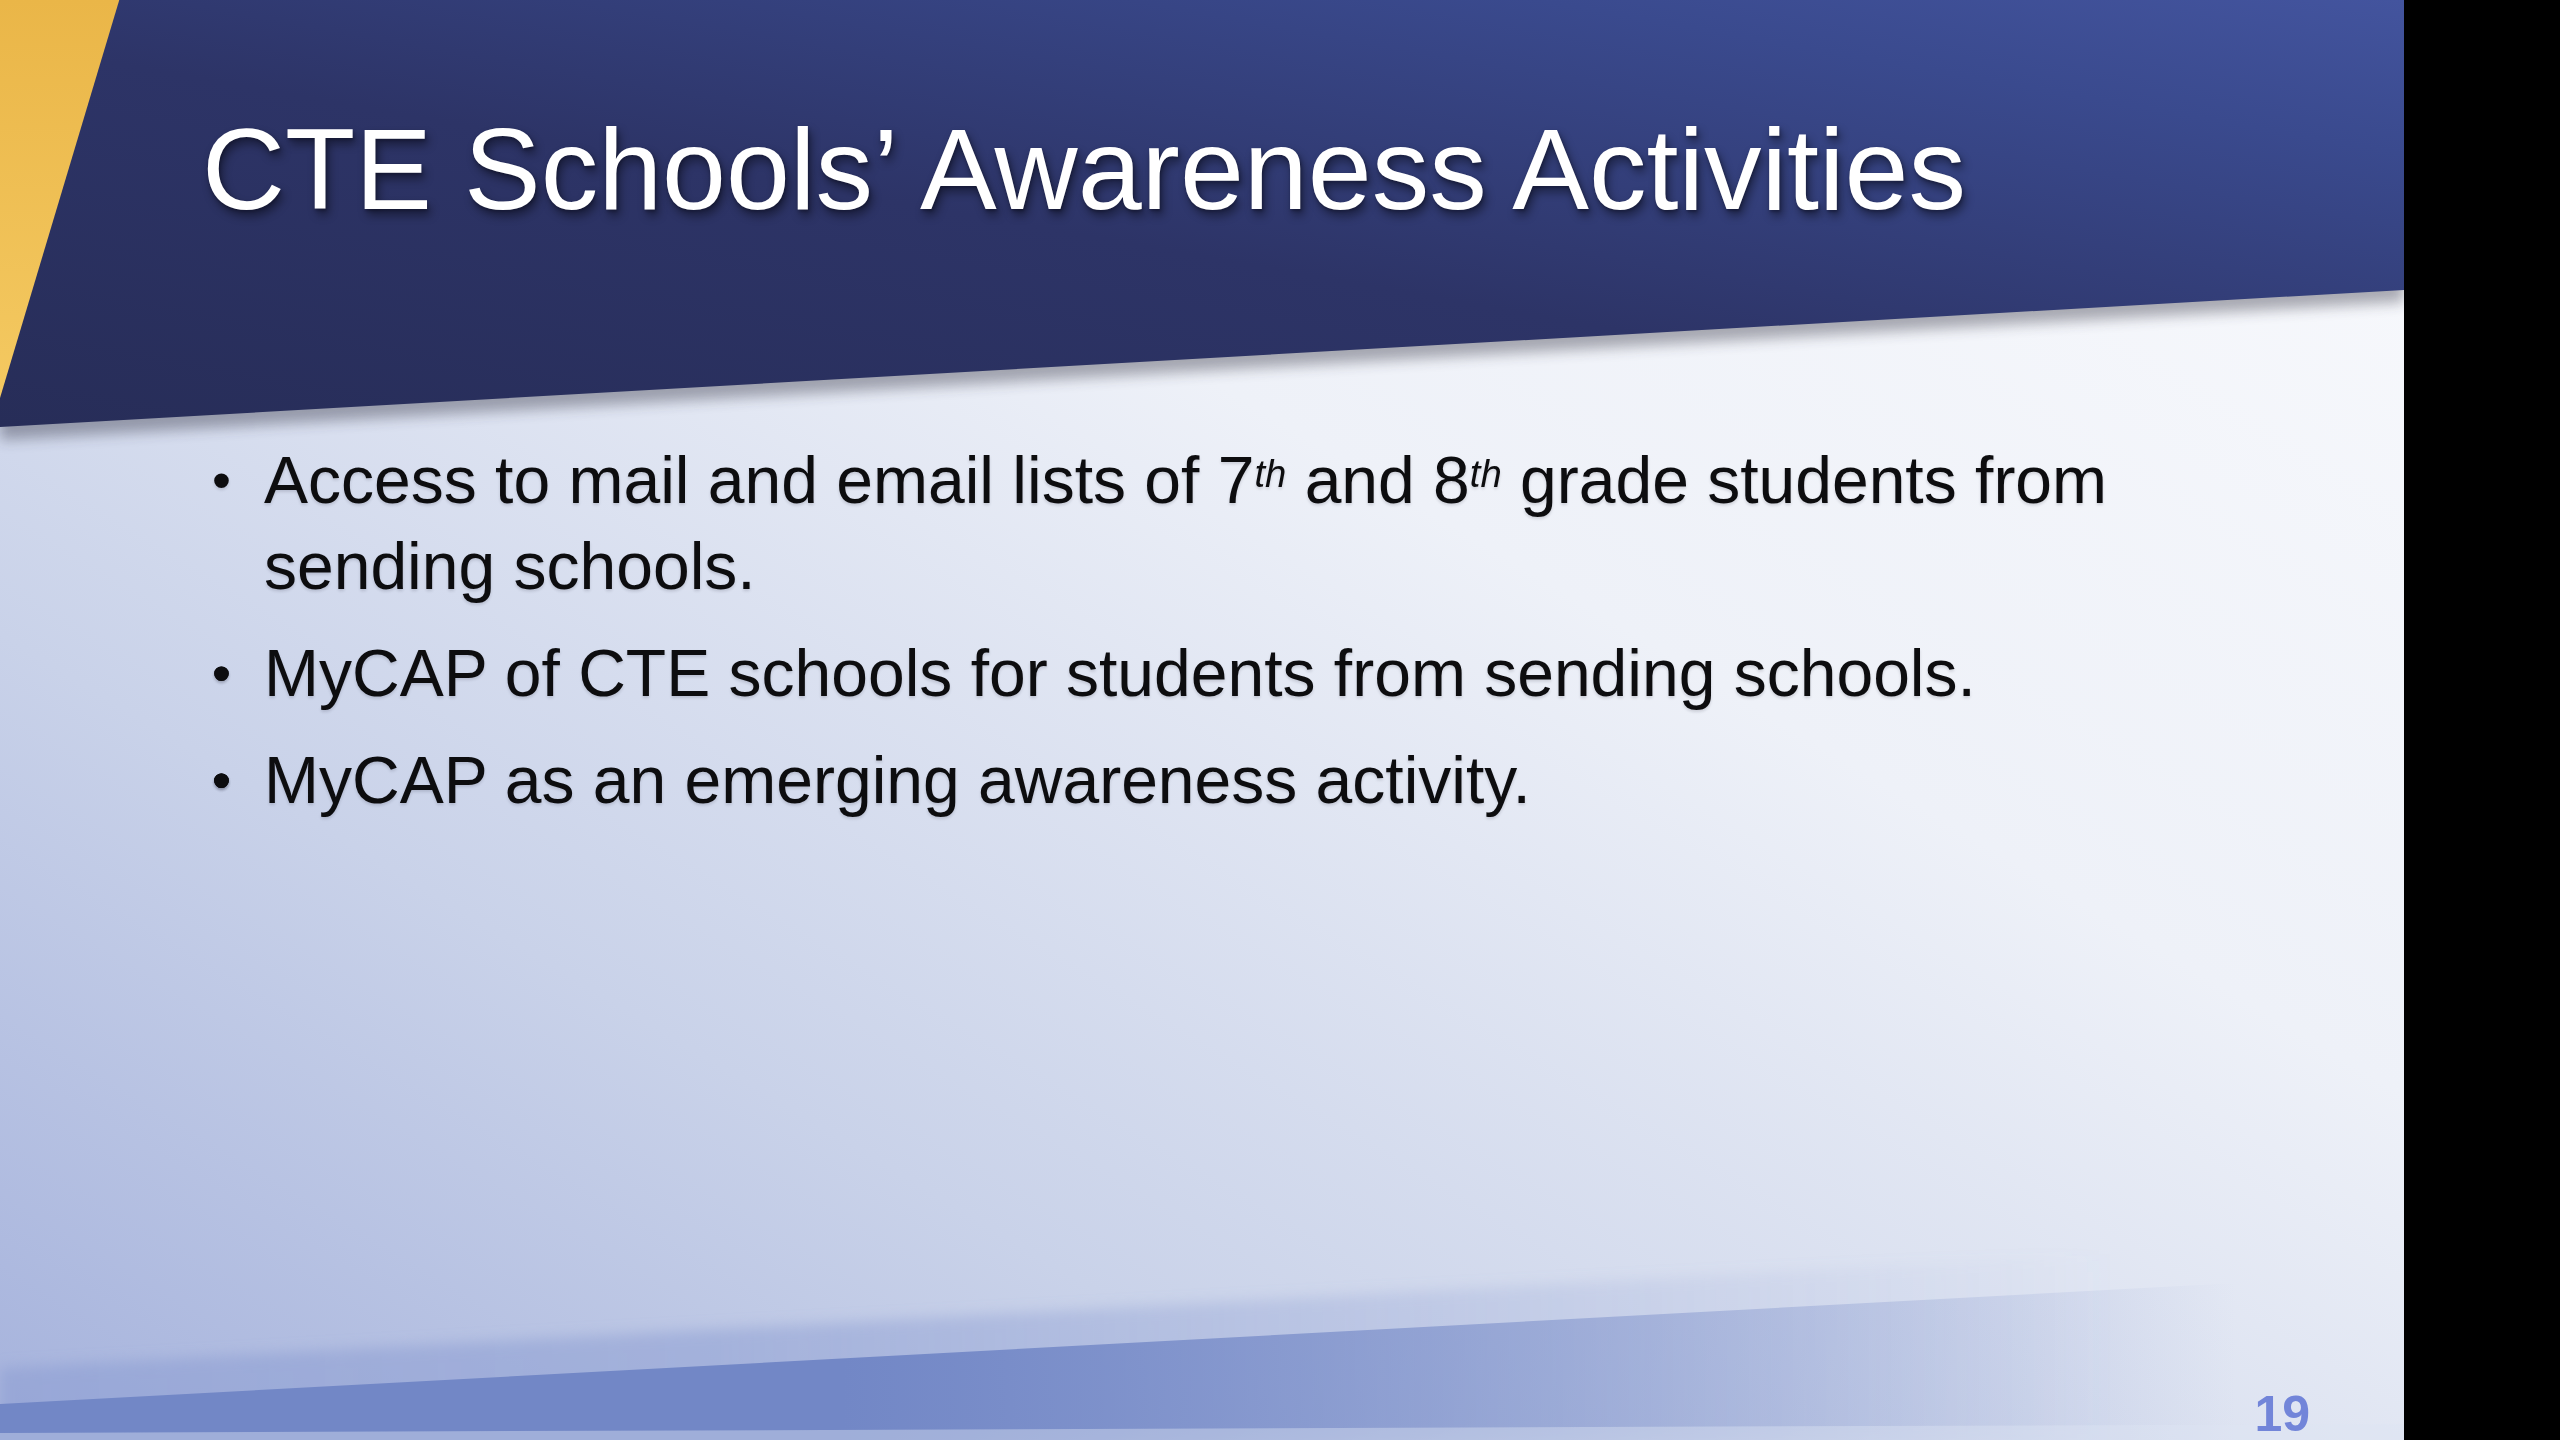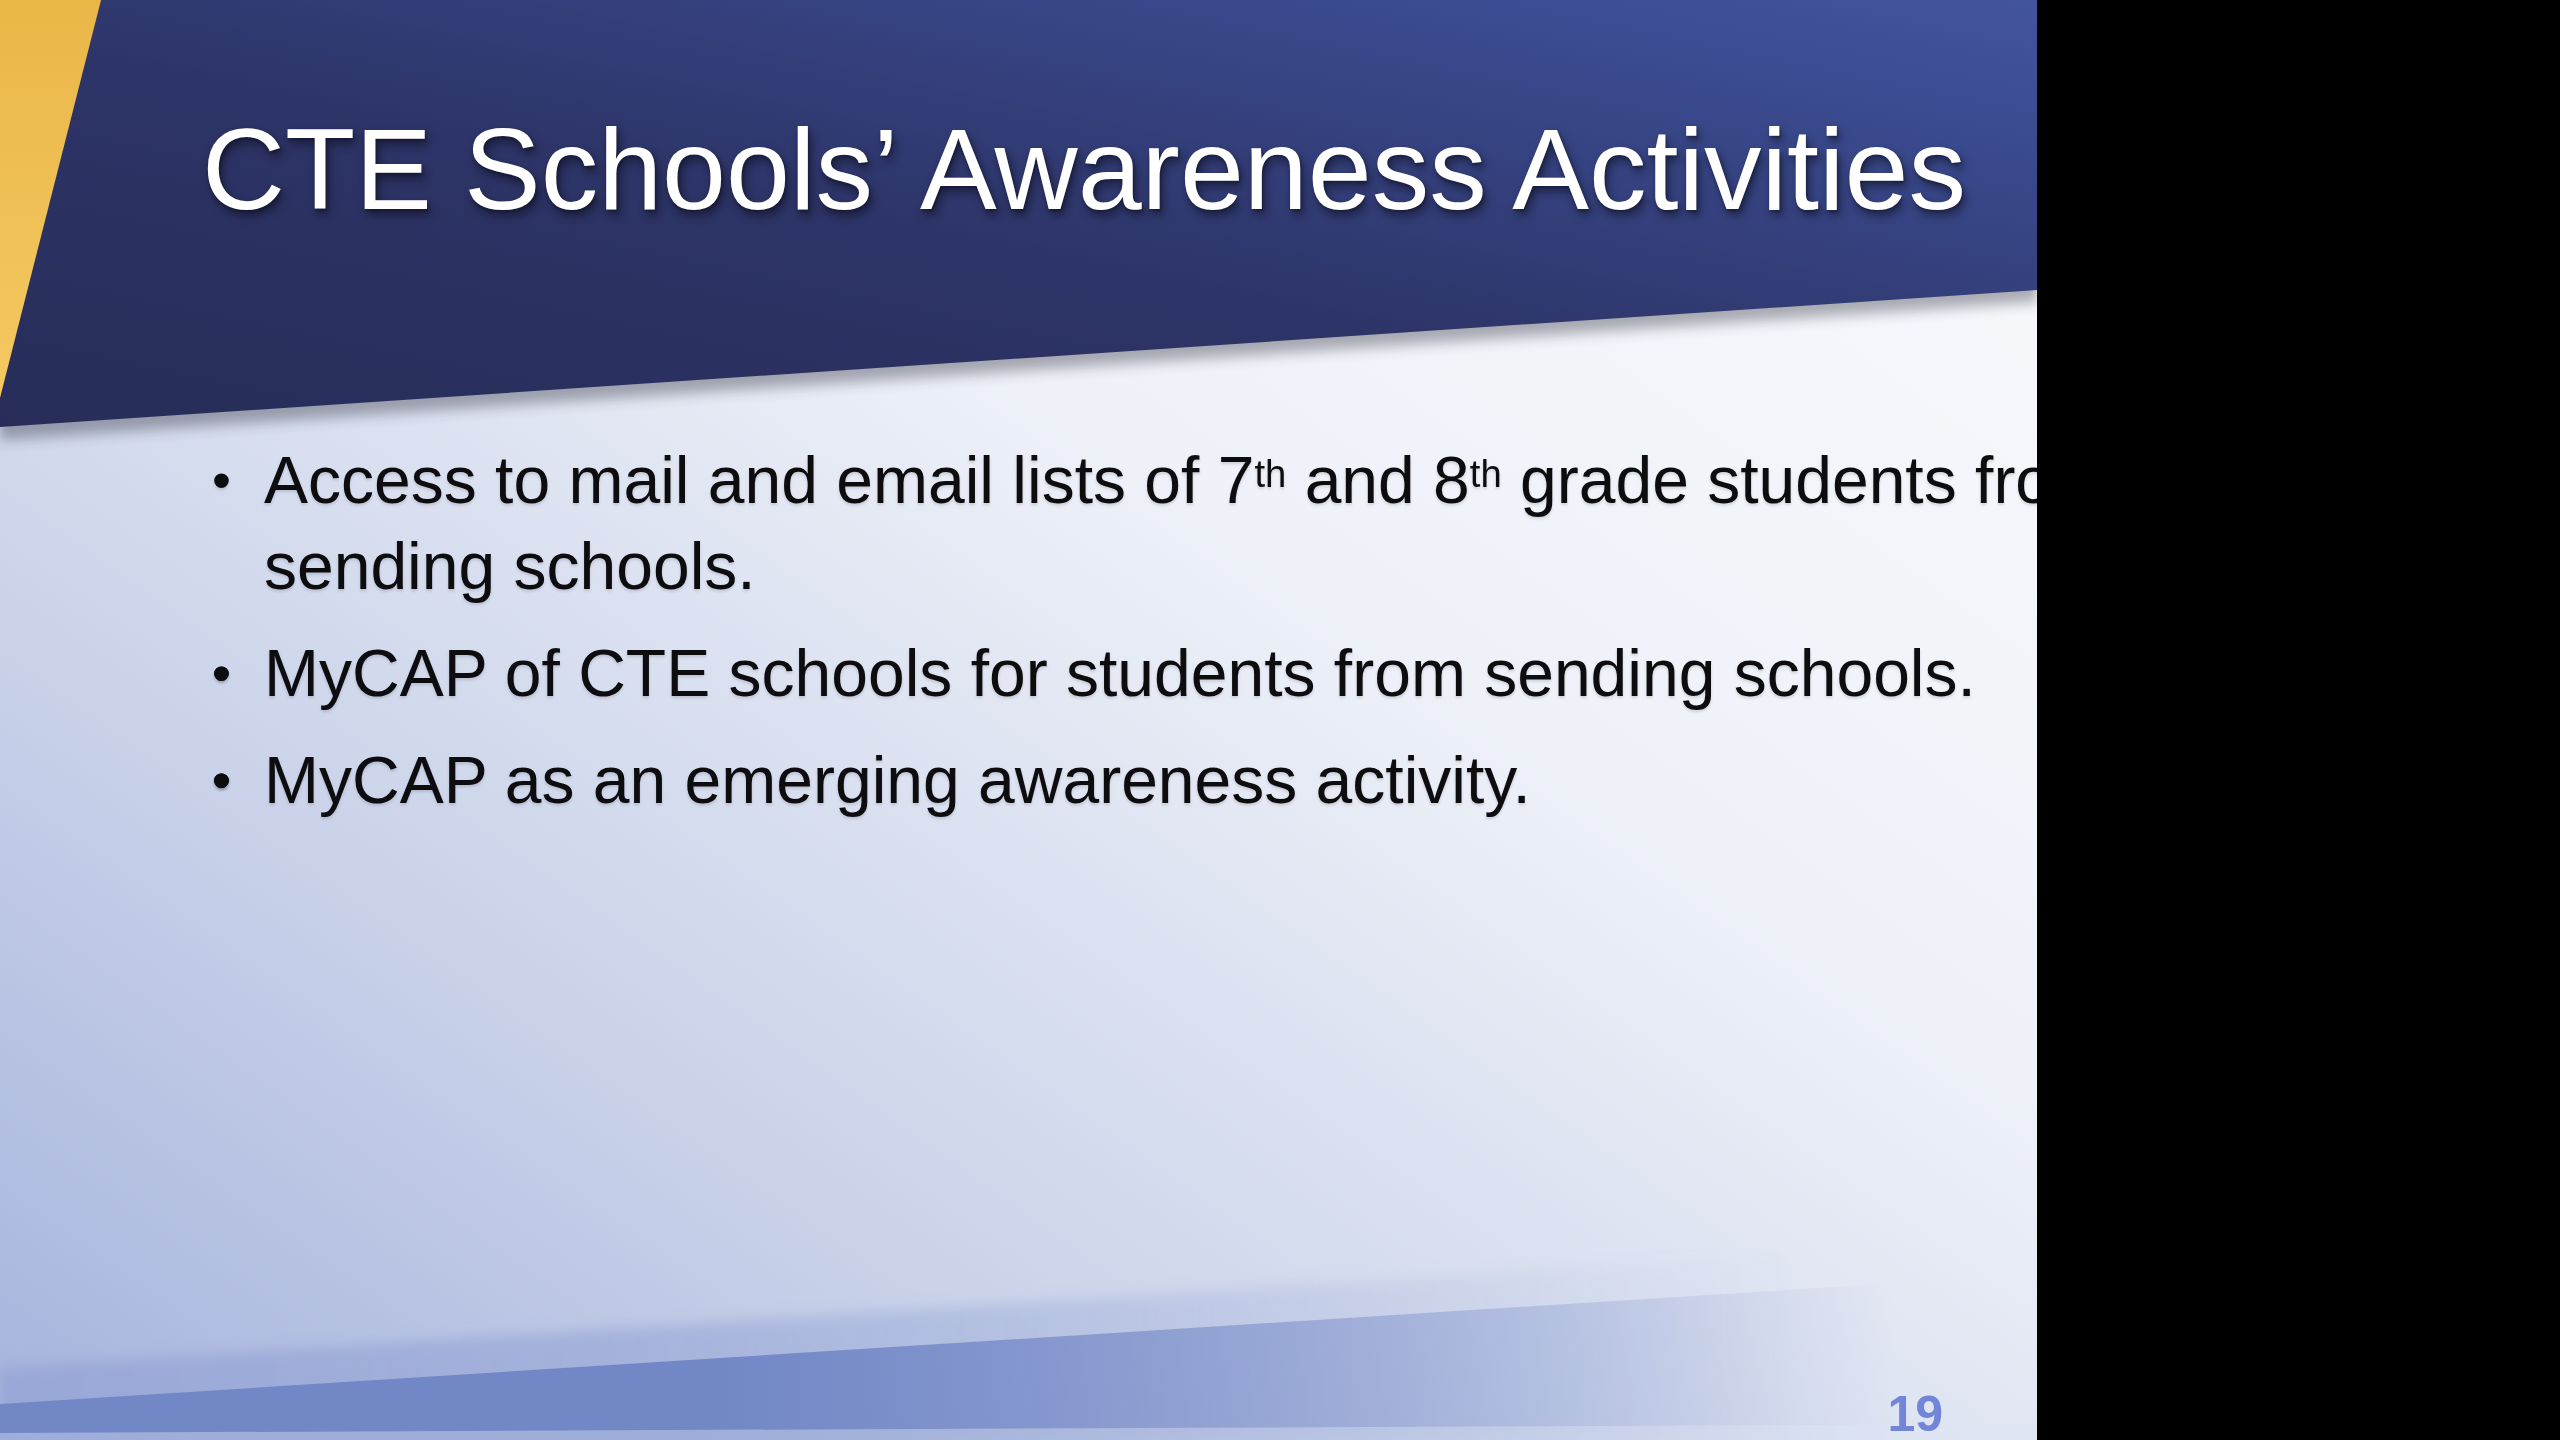--- a/index.html
+++ b/index.html
@@ -1,18 +1,18 @@
 <!DOCTYPE html>
 <html><head>
 <meta charset="utf-8">
 <style>
   html,body{margin:0;padding:0;background:#000;}
   .slide{
     position:relative;
-    width:2037px;height:1440px;
+    width:2404px;height:1440px;
     overflow:hidden;
     font-family:"Liberation Sans", sans-serif;
   }
   .bg{position:absolute;inset:0;width:100%;height:100%;display:block;}
   .title{
     position:absolute;
     left:202px;top:106px;
     margin:0;
     font-size:115px;
     font-weight:400;
@@ -42,20 +42,21 @@
     position:absolute;
     left:0;top:0;
     font-size:0.82em;
   }
   .bullet-text sup{
     font-size:0.58em;
     vertical-align:baseline;
     position:relative;
     top:-0.42em;
     line-height:0;
+    font-style:italic;
   }
   .page-number{
     position:absolute;
     right:94px;top:1352px;
     font-size:50px;
     font-weight:700;
     color:#7285d9;
     margin-top:33px;
   }
 </style>

